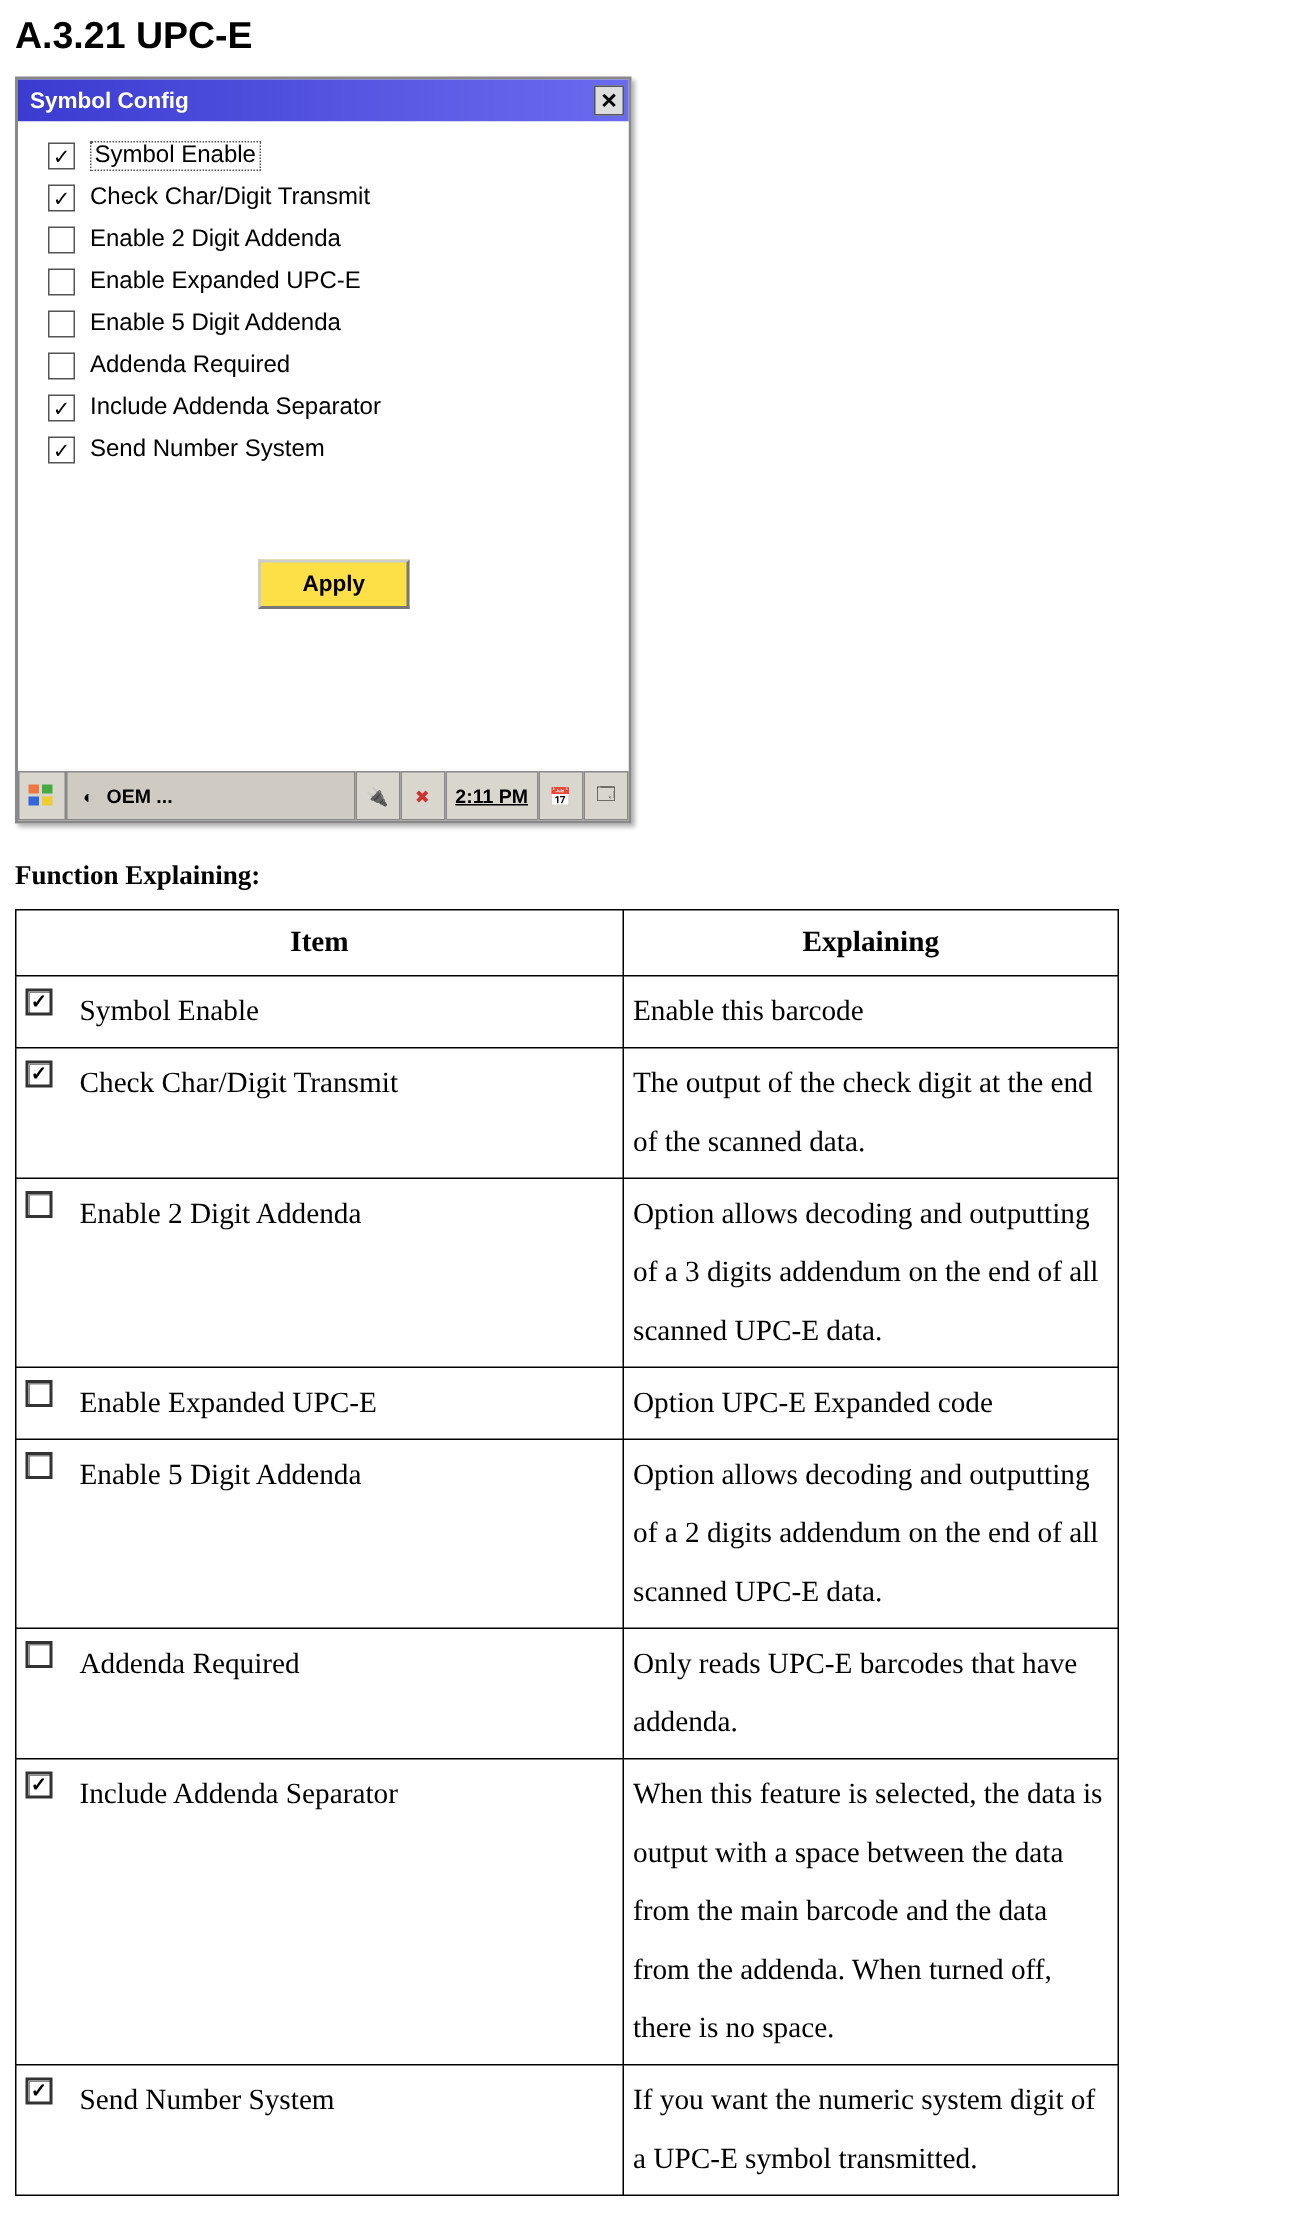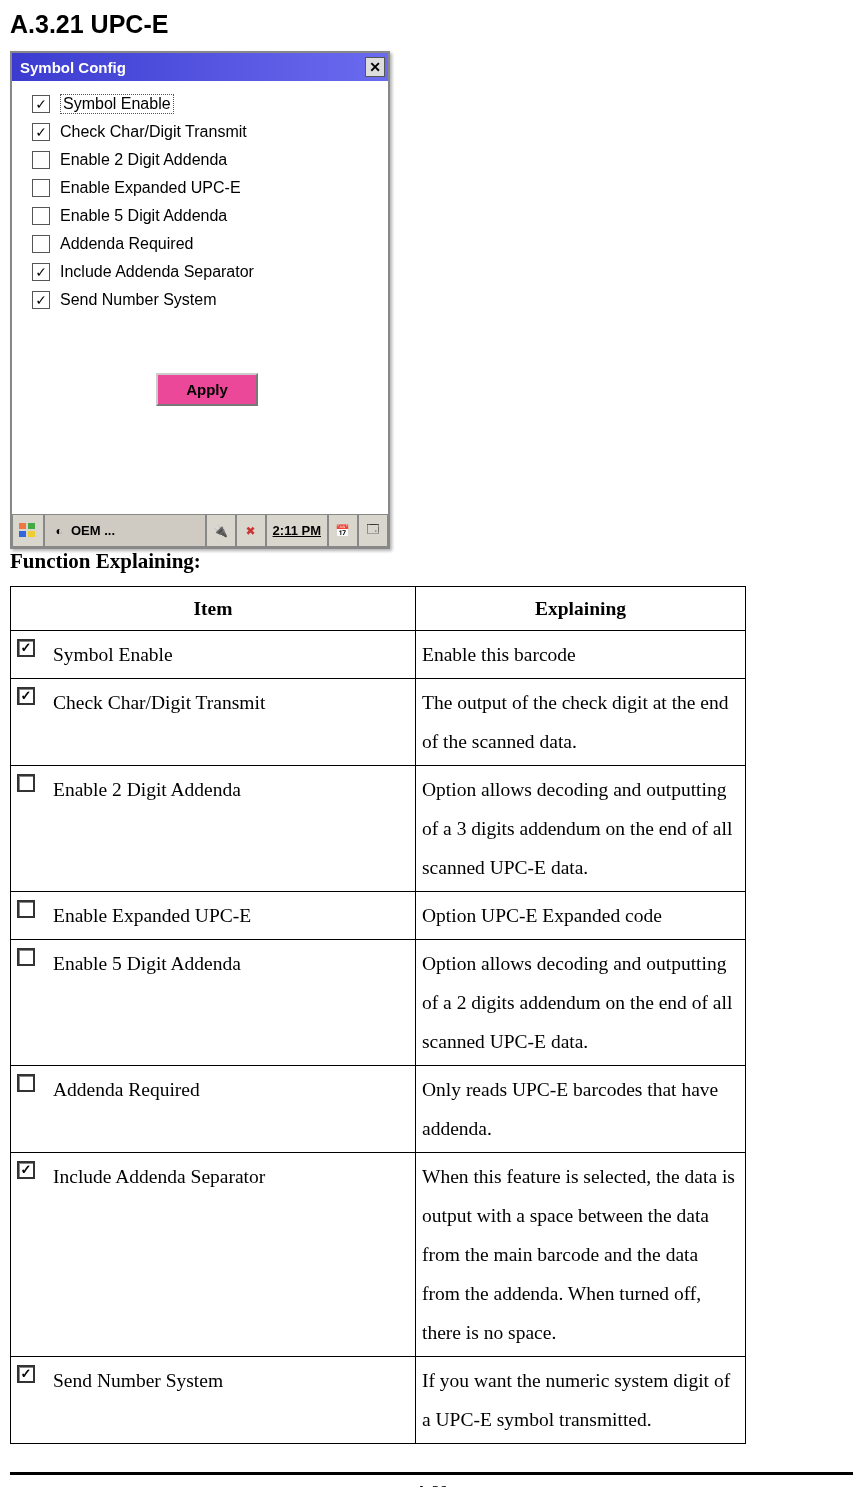--- a/index.html
+++ b/index.html
@@ -11,21 +11,21 @@
       font-size: 19px;
       color: #000;
     }
     .section-heading {
       font-weight: bold;
       font-size: 25px;
       font-family: Arial, Helvetica, sans-serif;
       margin-bottom: 12px;
     }
     .screenshot {
-      width: 380px;
+      width: 411px;
       background: #fff;
       border: 2px solid #888;
       box-shadow: 2px 2px 3px rgba(0,0,0,0.3);
       font-family: Tahoma, Arial, sans-serif;
       font-size: 16px;
     }
     .titlebar {
       background: linear-gradient(to right, #3b3bd0, #6b6bf0);
       color: #fff;
       height: 28px;
@@ -76,21 +76,21 @@
     }
     .apply-row {
       text-align: center;
       margin-top: 60px;
     }
     .apply-btn {
       padding: 6px 28px;
       font-family: Tahoma, Arial, sans-serif;
       font-weight: bold;
       font-size: 15px;
-      background: #ec4899;
+      background: #fde047;
       border: 2px outset #ccc;
     }
     .caption-row {
       text-align: center;
       font-size: 15px;
       margin-top: 24px;
     }
     .taskbar {
       height: 34px;
       background: #d9d6ce;
@@ -116,22 +116,23 @@
       display: inline-block;
       position: relative;
     }
     .winflag span { position: absolute; width: 7px; height: 6px; }
     .winflag .r { background: #e74; top: 0; left: 0; }
     .winflag .g { background: #4a4; top: 0; left: 9px; }
     .winflag .b { background: #36d; top: 8px; left: 0; }
     .winflag .y { background: #ec3; top: 8px; left: 9px; }
     .ico16 { width: 16px; height: 16px; display: inline-flex; align-items: center; justify-content: center; font-size: 12px; }
     .func-heading {
-      font-weight: bold;
-      font-size: 21px;
+      margin-top: 24px;
+      font-weight: bold;
+      font-size: 18px;
       margin-bottom: 12px;
     }
     table.func {
       border-collapse: collapse;
       width: 736px;
       font-size: 19.5px;
     }
     table.func th, table.func td {
       border: 1px solid #000;
       padding: 4px 6px;

